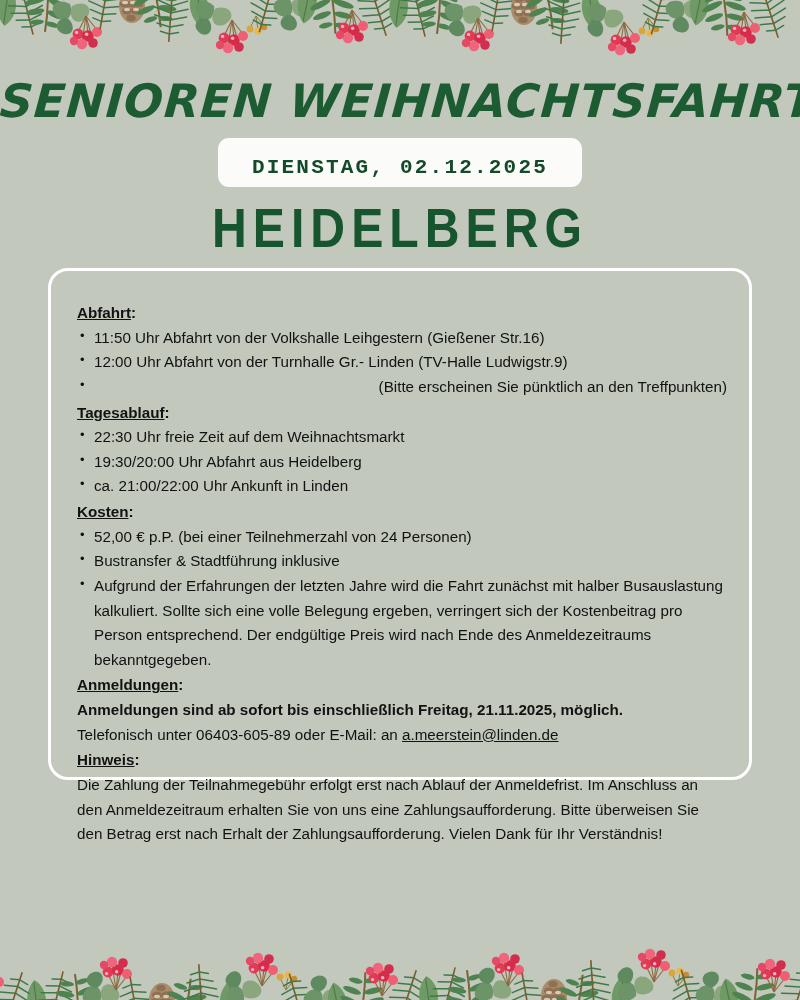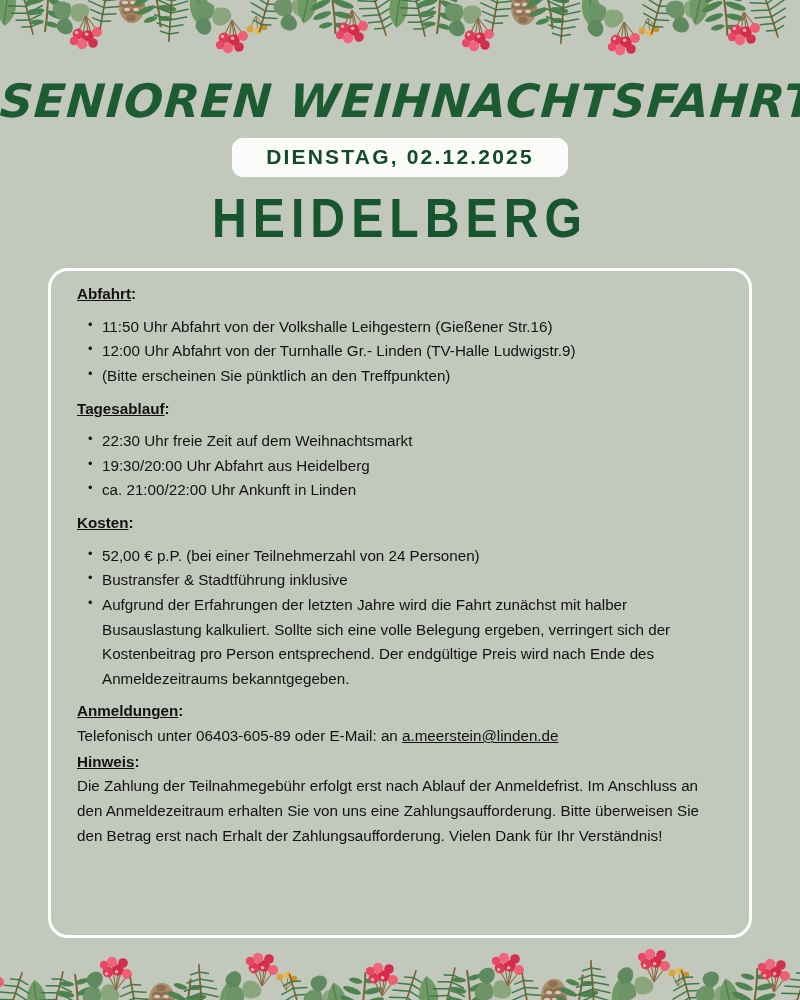--- a/index.html
+++ b/index.html
@@ -31,72 +31,72 @@
     color:#1d5c33;
     line-height:1;
     transform:skewX(-4deg);
     white-space:nowrap;
   }
 
   #date-badge-wrap { margin-top:14px; display:flex; justify-content:center; }
   #date-badge {
     background:#fbfcf9;
     border-radius:11px;
-    padding:7px 34px 8px;
+    padding:18px 34px 8px;
     font-size:21px;
     font-weight:bold;
     letter-spacing:2.2px;
     color:#14492a;
-    font-family:Liberation Sans, sans-serif;
+    font-family:Liberation Mono, monospace;
   }
 
   #city-name {
     margin-top:12px;
     font-family:"Liberation Sans Narrow","Liberation Sans", sans-serif;
     font-weight:bold;
     font-size:56px;
     letter-spacing:7px;
     color:#17552f;
     transform:scaleX(0.86);
     line-height:1.05;
   }
 
   
   #content-card {
     position:absolute;
     left:48px; top:268px;
-    width:704px; height:670px;
+    width:704px; height:512px;
     border:3px solid #ffffff;
     border-radius:20px;
-    padding:10px 22px 10px 26px;
+    padding:29px 22px 10px 26px;
     color:#121212;
     font-size:15.2px;
     line-height:1.62;
   }
 
   .section-heading {
     font-weight:bold;
     font-size:15.2px;
     margin-top:1px;
   }
   .section-heading .u { text-decoration:underline; text-underline-offset:1px; }
 
-  ul.bullets { list-style:none; margin:8px; padding:0; }
+  ul.bullets { list-style:none; margin:0; padding:0; }
   ul.bullets li {
     position:relative;
     padding-left:17px;
     line-height:1.62;
   }
   ul.bullets li::before {
     content:"\2022";
     position:absolute; left:3px; top:-1px;
     font-size:13px;
   }
   li.nobullet::before { content:""; }
-  li.nobullet { padding-left:10px; }
+  li.nobullet { padding-left:10px;text-align:right; }
 
   p.para { margin:0; }
   p.bold-line { font-weight:bold; }
   .link { text-decoration:underline; text-underline-offset:1px; }
 </style>
 </head>
 <body>
 
 <div class="border-strip" id="top-border">
   <svg width="800" height="92" viewBox="0 0 800 92" xmlns="http://www.w3.org/2000/svg">
@@ -265,18 +265,19 @@
   </ul>
 
   <div class="section-heading"><span class="u">Kosten</span><span>:</span></div>
   <ul class="bullets">
     <li>52,00 € p.P. (bei einer Teilnehmerzahl von 24 Personen)</li>
     <li>Bustransfer &amp; Stadtführung inklusive</li>
     <li>Aufgrund der Erfahrungen der letzten Jahre wird die Fahrt zunächst mit halber Busauslastung kalkuliert. Sollte sich eine volle Belegung ergeben, verringert sich der Kostenbeitrag pro Person entsprechend. Der endgültige Preis wird nach Ende des Anmeldezeitraums bekanntgegeben.</li>
   </ul>
 
   <div class="section-heading"><span class="u">Anmeldungen</span><span>:</span></div>
+  <p class="para bold-line">Anmeldungen sind ab sofort bis einschließlich Freitag, 21.11.2025, möglich.</p>
   <p class="para"><span>Telefonisch unter 06403-605-89 oder E-Mail: an </span><span class="link">a.meerstein@linden.de</span></p>
 
   <div class="section-heading"><span class="u">Hinweis</span><span>:</span></div>
   <p class="para">Die Zahlung der Teilnahmegebühr erfolgt erst nach Ablauf der Anmeldefrist. Im Anschluss an den Anmeldezeitraum erhalten Sie von uns eine Zahlungsaufforderung. Bitte überweisen Sie den Betrag erst nach Erhalt der Zahlungsaufforderung. Vielen Dank für Ihr Verständnis!</p>
 
 </div>
 
 </body></html>

